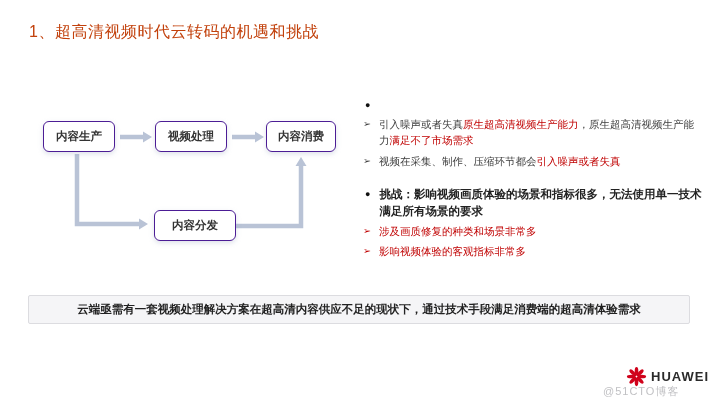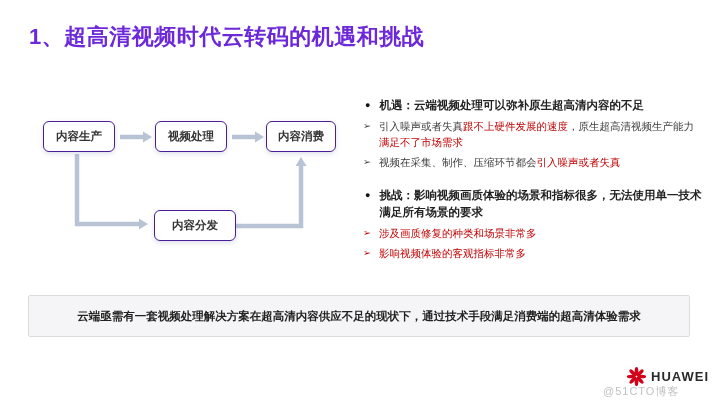--- a/index.html
+++ b/index.html
@@ -9,21 +9,21 @@
     background: #ffffff;
     font-family: "Liberation Sans", "DejaVu Sans", sans-serif;
     overflow: hidden;
     color: #333;
   }
   .abs { position: absolute; }
 
   
   .slide-title {
     left: 29px; top: 22px;
-    font-size: 22px; font-weight: bold; color: #6d28d9;
+    font-size: 16px; font-weight: normal; color: #c2410c;
     letter-spacing: 0.5px;
   }
 
   
   .diagram-svg { left: 0; top: 0; width: 720px; height: 405px; pointer-events: none; }
   .node {
     background: #ffffff;
     border: 1px solid #4c1d95;
     border-radius: 6px;
     box-shadow: 0 2px 5px rgba(160,170,195,0.35);
@@ -49,21 +49,21 @@
     margin-top: 4px;
   }
   .sub-row .arrow-glyph { width: 16px; flex: 0 0 16px; font-size: 9.5px; margin-top: 1px; }
   .sub-row .txt { flex: 1; }
   .black-seg { color: #404040; }
   .red-seg { color: #c00000; }
   .section-gap { height: 17px; }
 
   
   .banner {
-    left: 28px; top: 295px; width: 662px; height: 42px;
+    left: 28px; top: 295px; width: 662px; height: 29px;
     background: #f5f5f7;
     border: 1px solid #dcdce0;
     border-radius: 2px;
     display: flex; align-items: center; justify-content: center;
     font-size: 11.5px; font-weight: bold; color: #222;
   }
 
   
   .logo-wrap { left: 626px; top: 366px; display: flex; align-items: center; }
   .logo-flower { width: 21px; height: 21px; }
@@ -110,27 +110,26 @@
   <span>内容消费</span>
 </div>
 <div class="abs node node-distribution">
   <span>内容分发</span>
 </div>
 
 <div class="abs points">
 
   <div class="section-header">
     <span class="dot">●</span>
-    <span>机遇：云端视频处理可以弥补原生超高清内容的不足</span>
   </div>
 
   <div class="sub-row">
     <span class="arrow-glyph black-seg">➢</span>
     <span class="txt">
-      <span class="black-seg">引入噪声或者失真</span><span class="red-seg">跟不上硬件发展的速度</span><span class="black-seg">，原生超高清视频生产能力</span><span class="red-seg">满足不了市场需求</span>
+      <span class="black-seg">引入噪声或者失真</span><span class="red-seg">原生超高清视频生产能力</span><span class="black-seg">，原生超高清视频生产能力</span><span class="red-seg">满足不了市场需求</span>
     </span>
   </div>
 
   <div class="sub-row">
     <span class="arrow-glyph black-seg">➢</span>
     <span class="txt">
       <span class="black-seg">视频在采集、制作、压缩环节都会</span><span class="red-seg">引入噪声或者失真</span>
     </span>
   </div>
 

